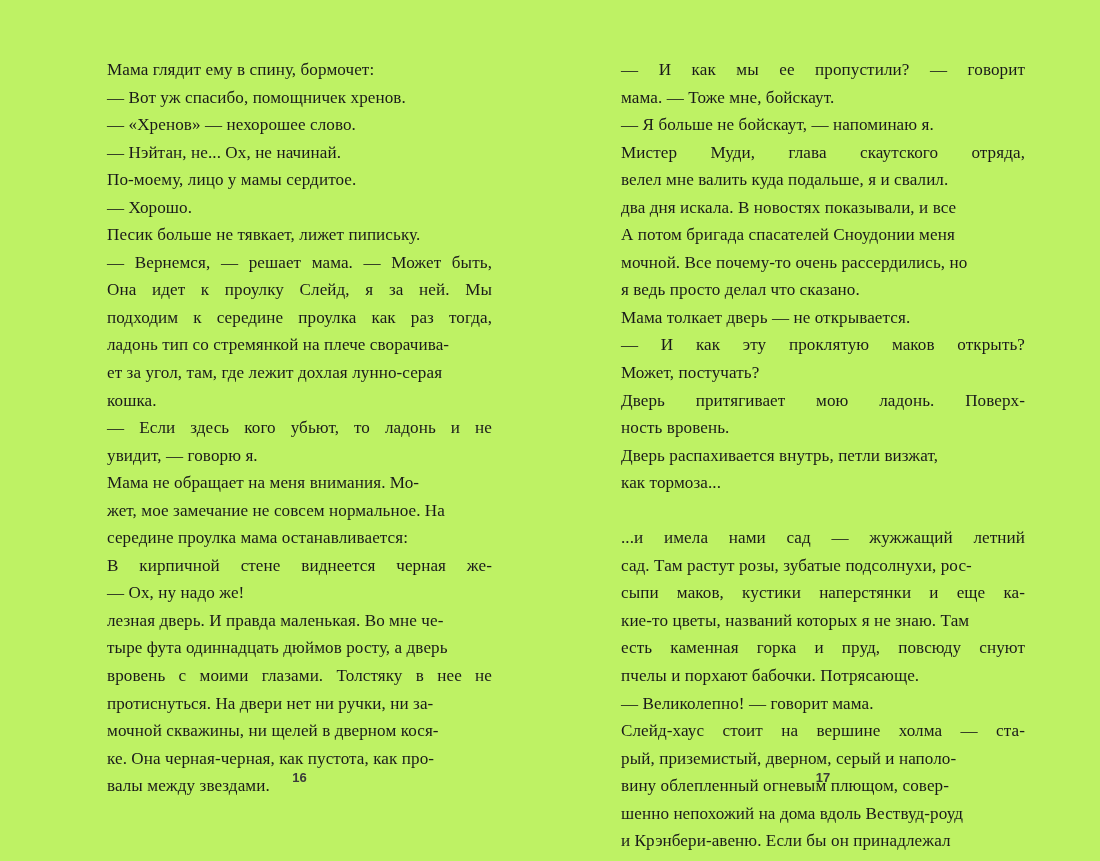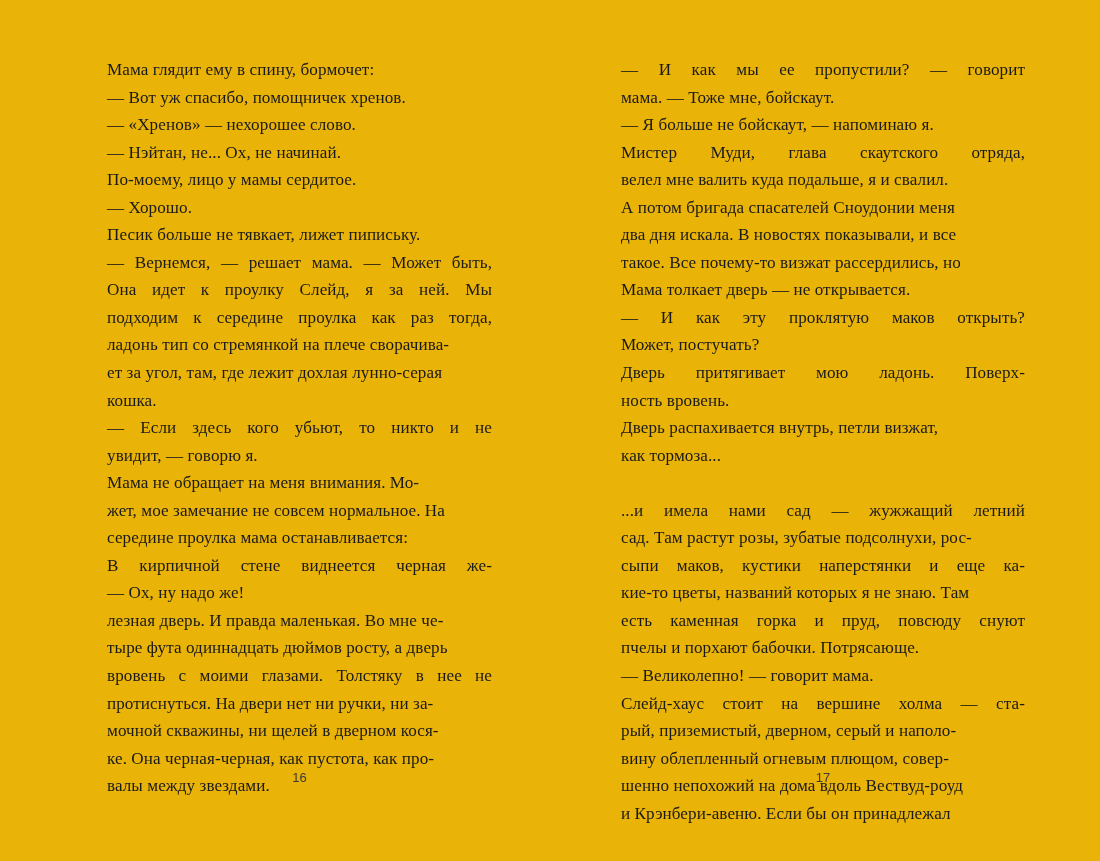--- a/index.html
+++ b/index.html
@@ -11,21 +11,21 @@
     width: 1100px;
     height: 861px;
     font-family: "Liberation Serif", "DejaVu Serif", serif;
     color: #1a1a1a;
     overflow: hidden;
   }
   .spread {
     position: relative;
     width: 1100px;
     height: 861px;
-    background: #eab308;
+    background: #bef264;
   }
   .page {
     position: absolute;
     top: 0;
     height: 861px;
   }
   .page-left  { left: 0;   width: 550px; }
   .page-right { left: 550px; width: 550px; }
 
   .textblock {
@@ -52,20 +52,21 @@
     height: 27.55px;
   }
 
   .folio {
     position: absolute;
     top: 770px;
     font-family: "Liberation Sans", "DejaVu Sans", sans-serif;
     font-size: 13px;
     color: #3a3a3a;
     text-align: center;
+    font-weight: bold;
   }
   .page-left .folio  { left: 107px; width: 385px; }
   .page-right .folio { left: 71px;  width: 404px; }
 </style>
 </head>
 <body>
 
 <div class="spread">
 
   <div class="page page-left">
@@ -76,21 +77,21 @@
         <div class="line">— Нэйтан, не... Ох, не начинай.</div>
         <div class="line">По-моему, лицо у мамы сердитое.</div>
         <div class="line">— Хорошо.</div>
         <div class="line">Песик больше не тявкает, лижет пипиську.</div>
         <div class="line j">— Вернемся, — решает мама. — Может быть,</div>
         <div class="line j">Она идет к проулку Слейд, я за ней. Мы</div>
         <div class="line j">подходим к середине проулка как раз тогда,</div>
         <div class="line">ладонь тип со стремянкой на плече сворачива-</div>
         <div class="line">ет за угол, там, где лежит дохлая лунно-серая</div>
         <div class="line">кошка.</div>
-        <div class="line j">— Если здесь кого убьют, то никто и не</div>
+        <div class="line j">— Если здесь кого убьют, то ладонь и не</div>
         <div class="line">увидит, — говорю я.</div>
         <div class="line">Мама не обращает на меня внимания. Мо-</div>
         <div class="line">жет, мое замечание не совсем нормальное. На</div>
         <div class="line">середине проулка мама останавливается:</div>
         <div class="line j">В кирпичной стене виднеется черная же-</div>
         <div class="line">— Ох, ну надо же!</div>
         <div class="line">лезная дверь. И правда маленькая. Во мне че-</div>
         <div class="line">тыре фута одиннадцать дюймов росту, а дверь</div>
         <div class="line j">вровень с моими глазами. Толстяку в нее не</div>
         <div class="line">протиснуться. На двери нет ни ручки, ни за-</div>
@@ -101,23 +102,24 @@
     <div class="folio">16</div>
   </div>
 
   <div class="page page-right">
     <div class="textblock">
         <div class="line j">— И как мы ее пропустили? — говорит</div>
         <div class="line">мама. — Тоже мне, бойскаут.</div>
         <div class="line">— Я больше не бойскаут, — напоминаю я.</div>
         <div class="line j">Мистер Муди, глава скаутского отряда,</div>
         <div class="line">велел мне валить куда подальше, я и свалил.</div>
+        <div class="line">два дня искала. В новостях показывали, и все</div>
         <div class="line">А потом бригада спасателей Сноудонии меня</div>
-        <div class="line">два дня искала. В новостях показывали, и все</div>
-        <div class="line">такое. Все почему-то визжат рассердились, но</div>
+        <div class="line">мочной. Все почему-то очень рассердились, но</div>
+        <div class="line">я ведь просто делал что сказано.</div>
         <div class="line">Мама толкает дверь — не открывается.</div>
         <div class="line j">— И как эту проклятую маков открыть?</div>
         <div class="line">Может, постучать?</div>
         <div class="line j">Дверь притягивает мою ладонь. Поверх-</div>
         <div class="line">ность вровень.</div>
         <div class="line">Дверь распахивается внутрь, петли визжат,</div>
         <div class="line">как тормоза...</div>
         <div class="line blank"></div>
         <div class="line j">...и имела нами сад — жужжащий летний</div>
         <div class="line">сад. Там растут розы, зубатые подсолнухи, рос-</div>

